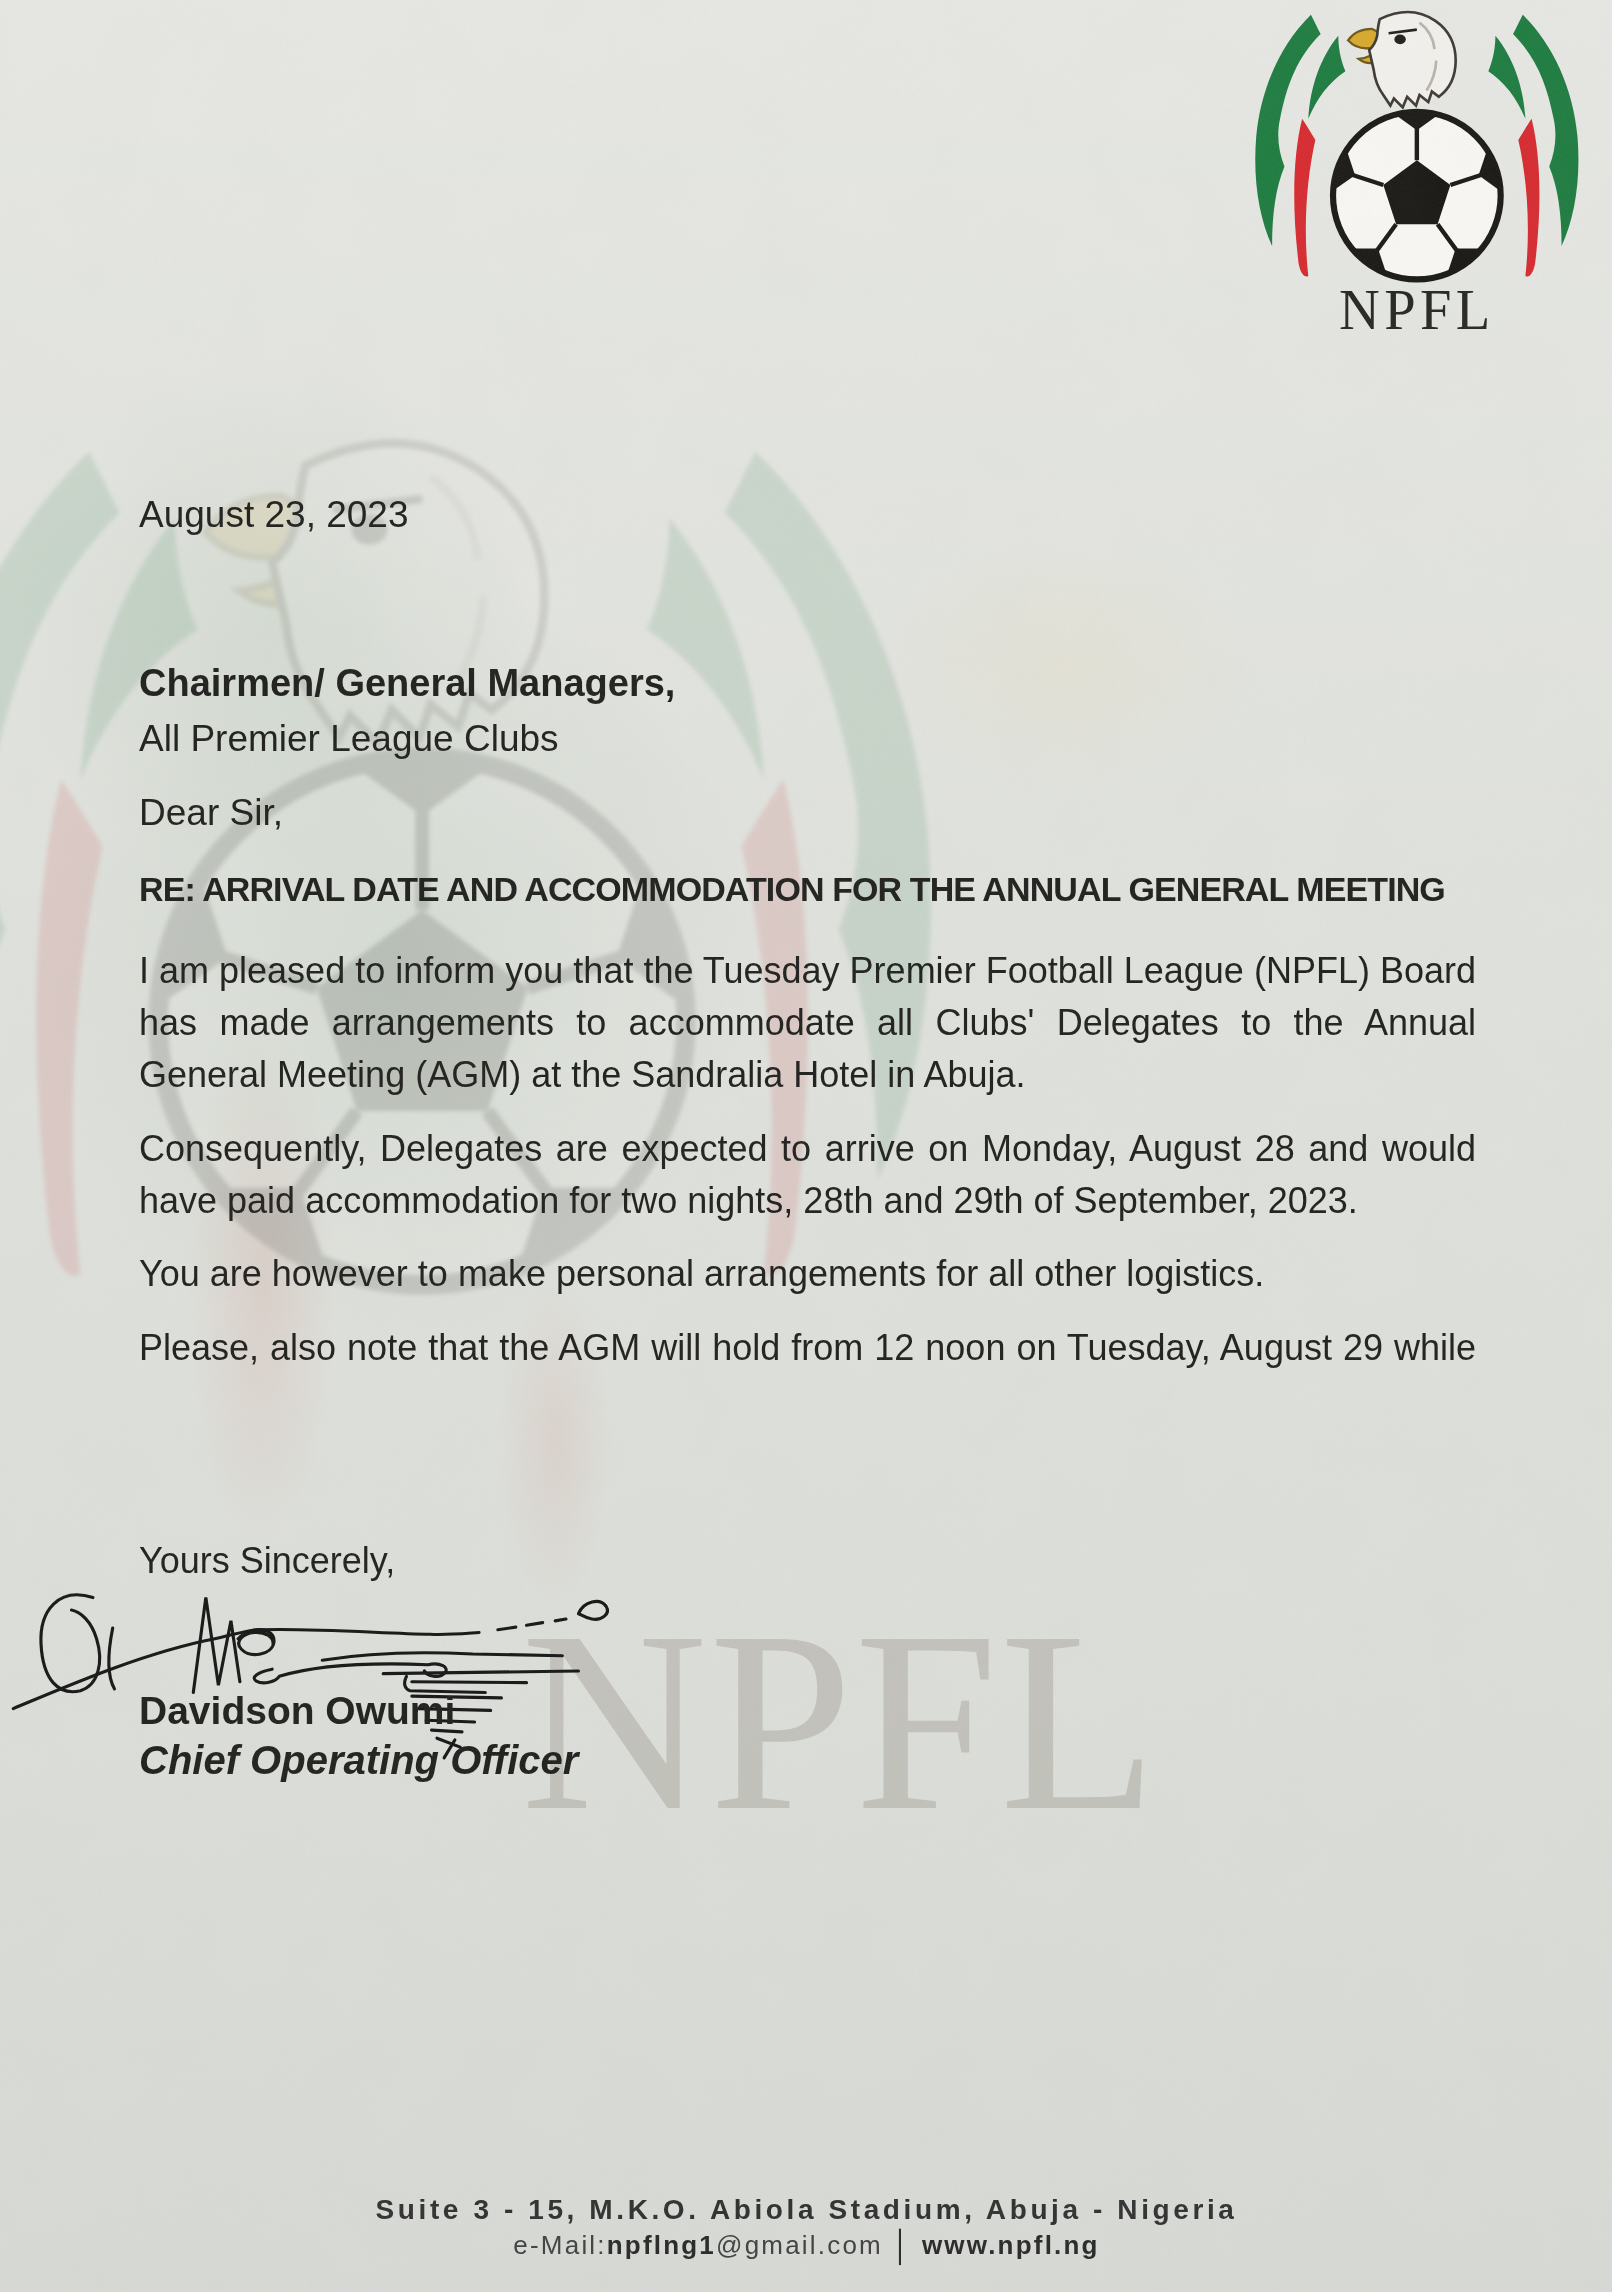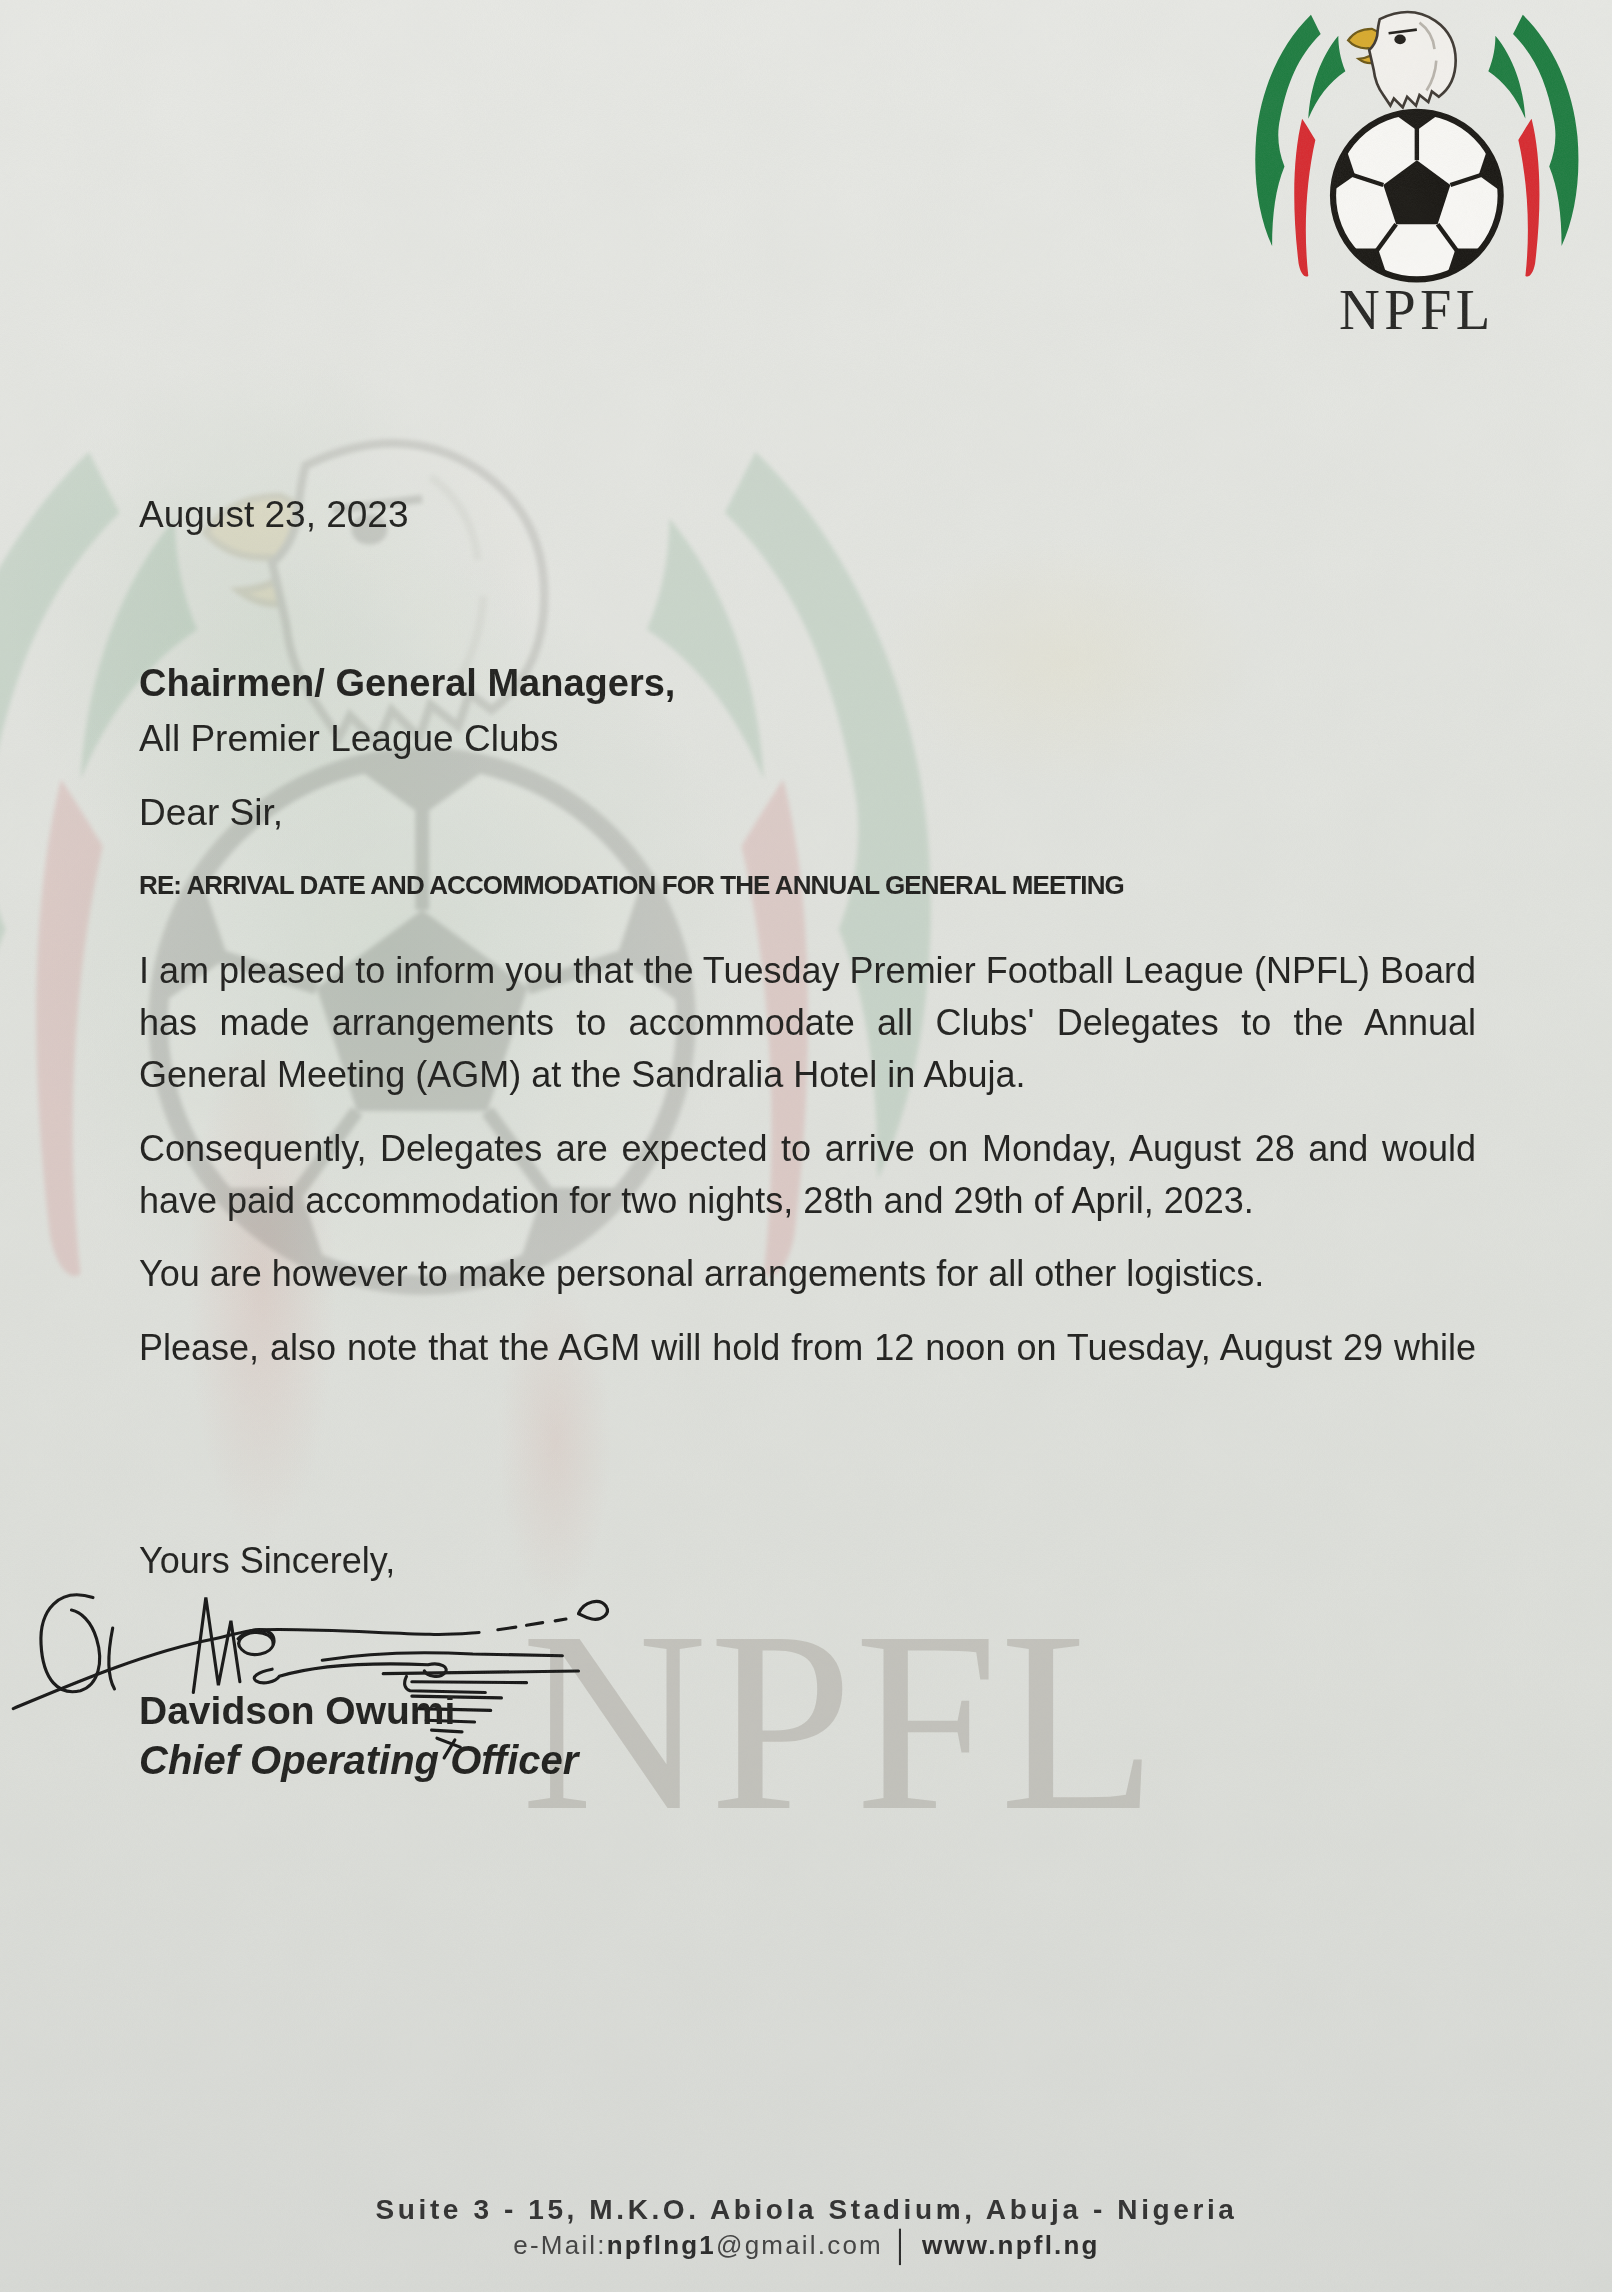--- a/index.html
+++ b/index.html
@@ -15,21 +15,21 @@
     overflow:hidden;
     font-family:"Liberation Sans","DejaVu Sans",sans-serif;
     color:#1a1a18;
   }
   .noise { position:absolute; inset:0; width:100%; height:100%; opacity:.5; pointer-events:none; }
   .abs { position:absolute; }
   .date        { left:139px; top:494px;  font-size:37px; }
   .recipient   { left:139px; top:639px;  font-size:38px; font-weight:bold;margin-top:23px; }
   .clubs       { left:139px; top:718px;  font-size:37px; }
   .salutation  { left:139px; top:792px;  font-size:37px; }
-  .subject     { left:139px; top:870px;  font-size:26px; font-weight:bold; letter-spacing:-0.9px; white-space:nowrap;text-align:right; }
+  .subject     { left:139px; top:870px;  font-size:34px; font-weight:bold; letter-spacing:-0.9px; white-space:nowrap;text-align:right; }
   .body-block  { left:139px; top:945px; width:1337px; font-size:36px; }
   .para        { margin:0 0 21.5px 0; }
   .line        { height:52px; line-height:52px; white-space:normal; }
   .line.just   { text-align:justify; text-align-last:justify; }
   .closing     { height:52px; line-height:52px;margin-top:15px; }
   .sig-svg     { left:7.2px;   top:1583px; width:627px; height:193px; }
   .sig-name    { left:139px; top:1689px; font-size:39px; font-weight:bold; }
   .sig-title   { left:139px; top:1738px; font-size:40px; font-weight:bold; font-style:italic; }
   .logo-main   { left:1243px; top:5.4px; width:353px; height:330px; }
   .wm-logo     { left:-125px; top:421px; width:1111px; height:1039px; opacity:.13; filter:blur(2.2px) saturate(.85); pointer-events:none; }
@@ -115,21 +115,21 @@
 
   <div class="abs body-block">
 
   <div class="para">
         <div class="line just">I am pleased to inform you that the Tuesday Premier Football League (NPFL) Board</div>
         <div class="line just">has made arrangements to accommodate all Clubs' Delegates to the Annual</div>
         <div class="line">General Meeting (AGM) at the Sandralia Hotel in Abuja.</div>
       </div>
       <div class="para">
         <div class="line just">Consequently, Delegates are expected to arrive on Monday, August 28 and would</div>
-        <div class="line">have paid accommodation for two nights, 28th and 29th of April, 2023.</div>
+        <div class="line">have paid accommodation for two nights, 28th and 29th of September, 2023.</div>
       </div>
       <div class="para">
         <div class="line">You are however to make personal arrangements for all other logistics.</div>
       </div>
       <div class="para">
         <div class="line just">Please, also note that the AGM will hold from 12 noon on Tuesday, August 29 while</div>
       </div>
     </div>
   <div class="abs body-block" style="top:1520px">
     <div class="closing">Yours Sincerely,</div>

